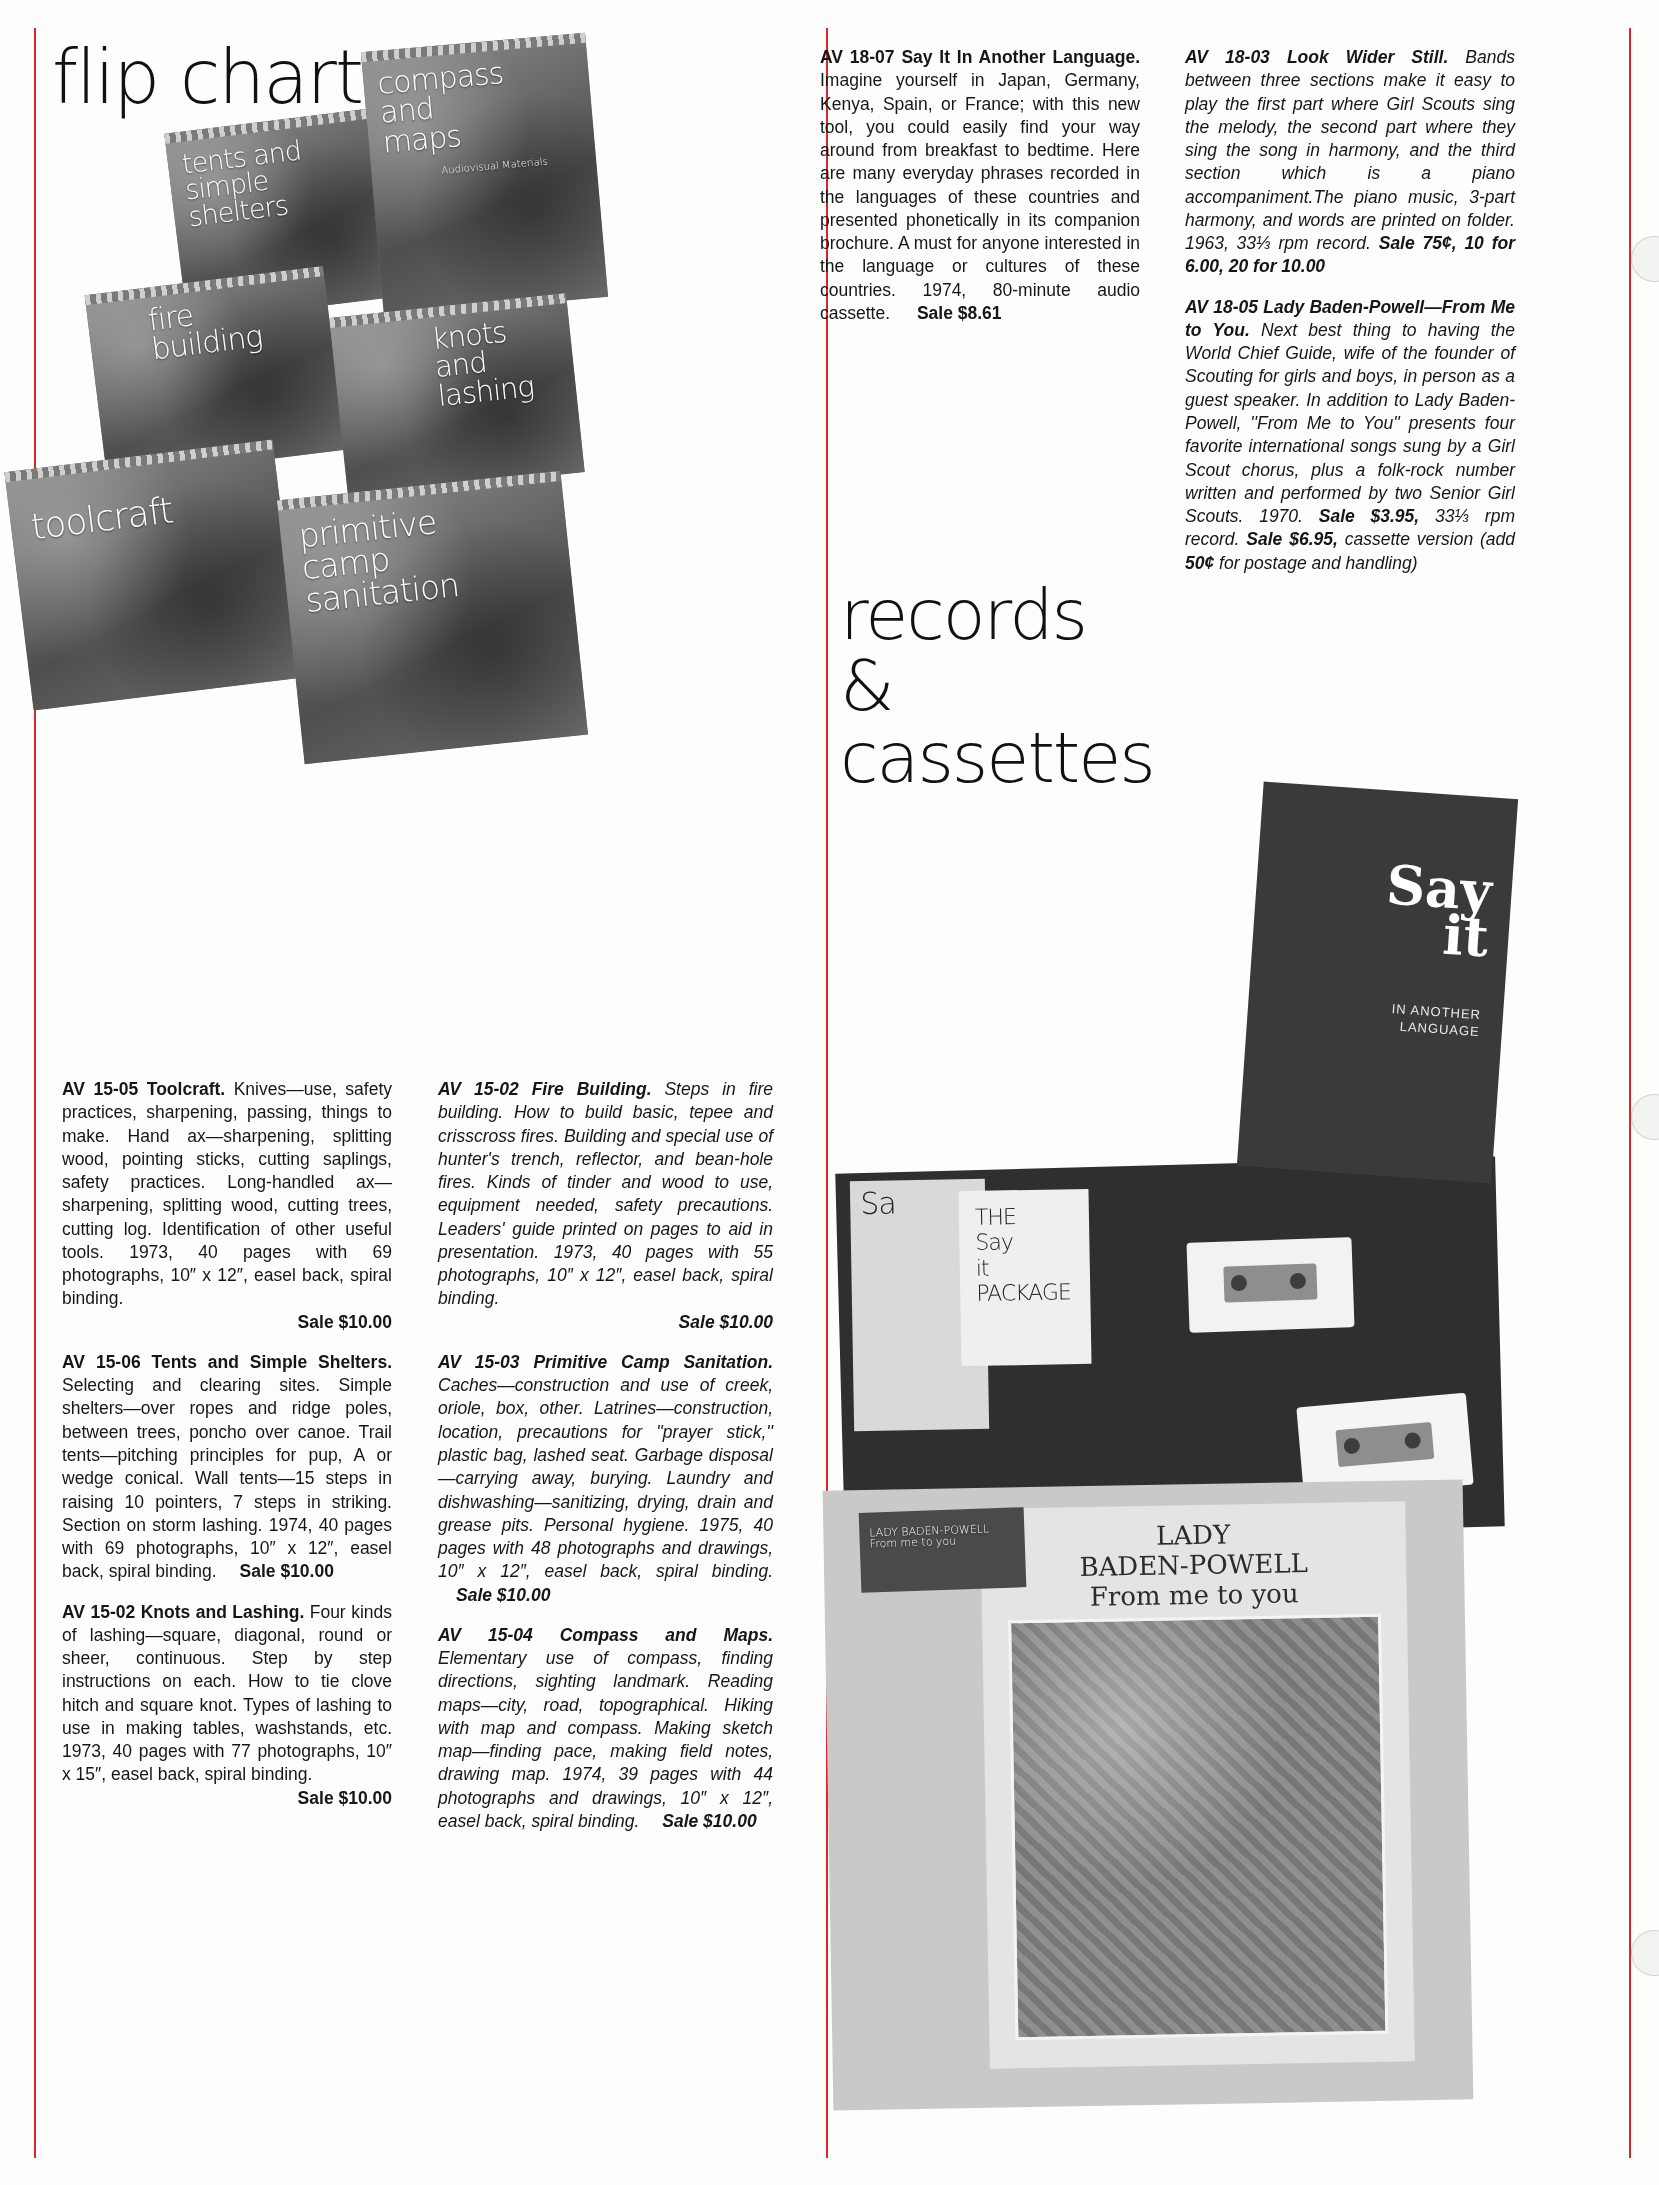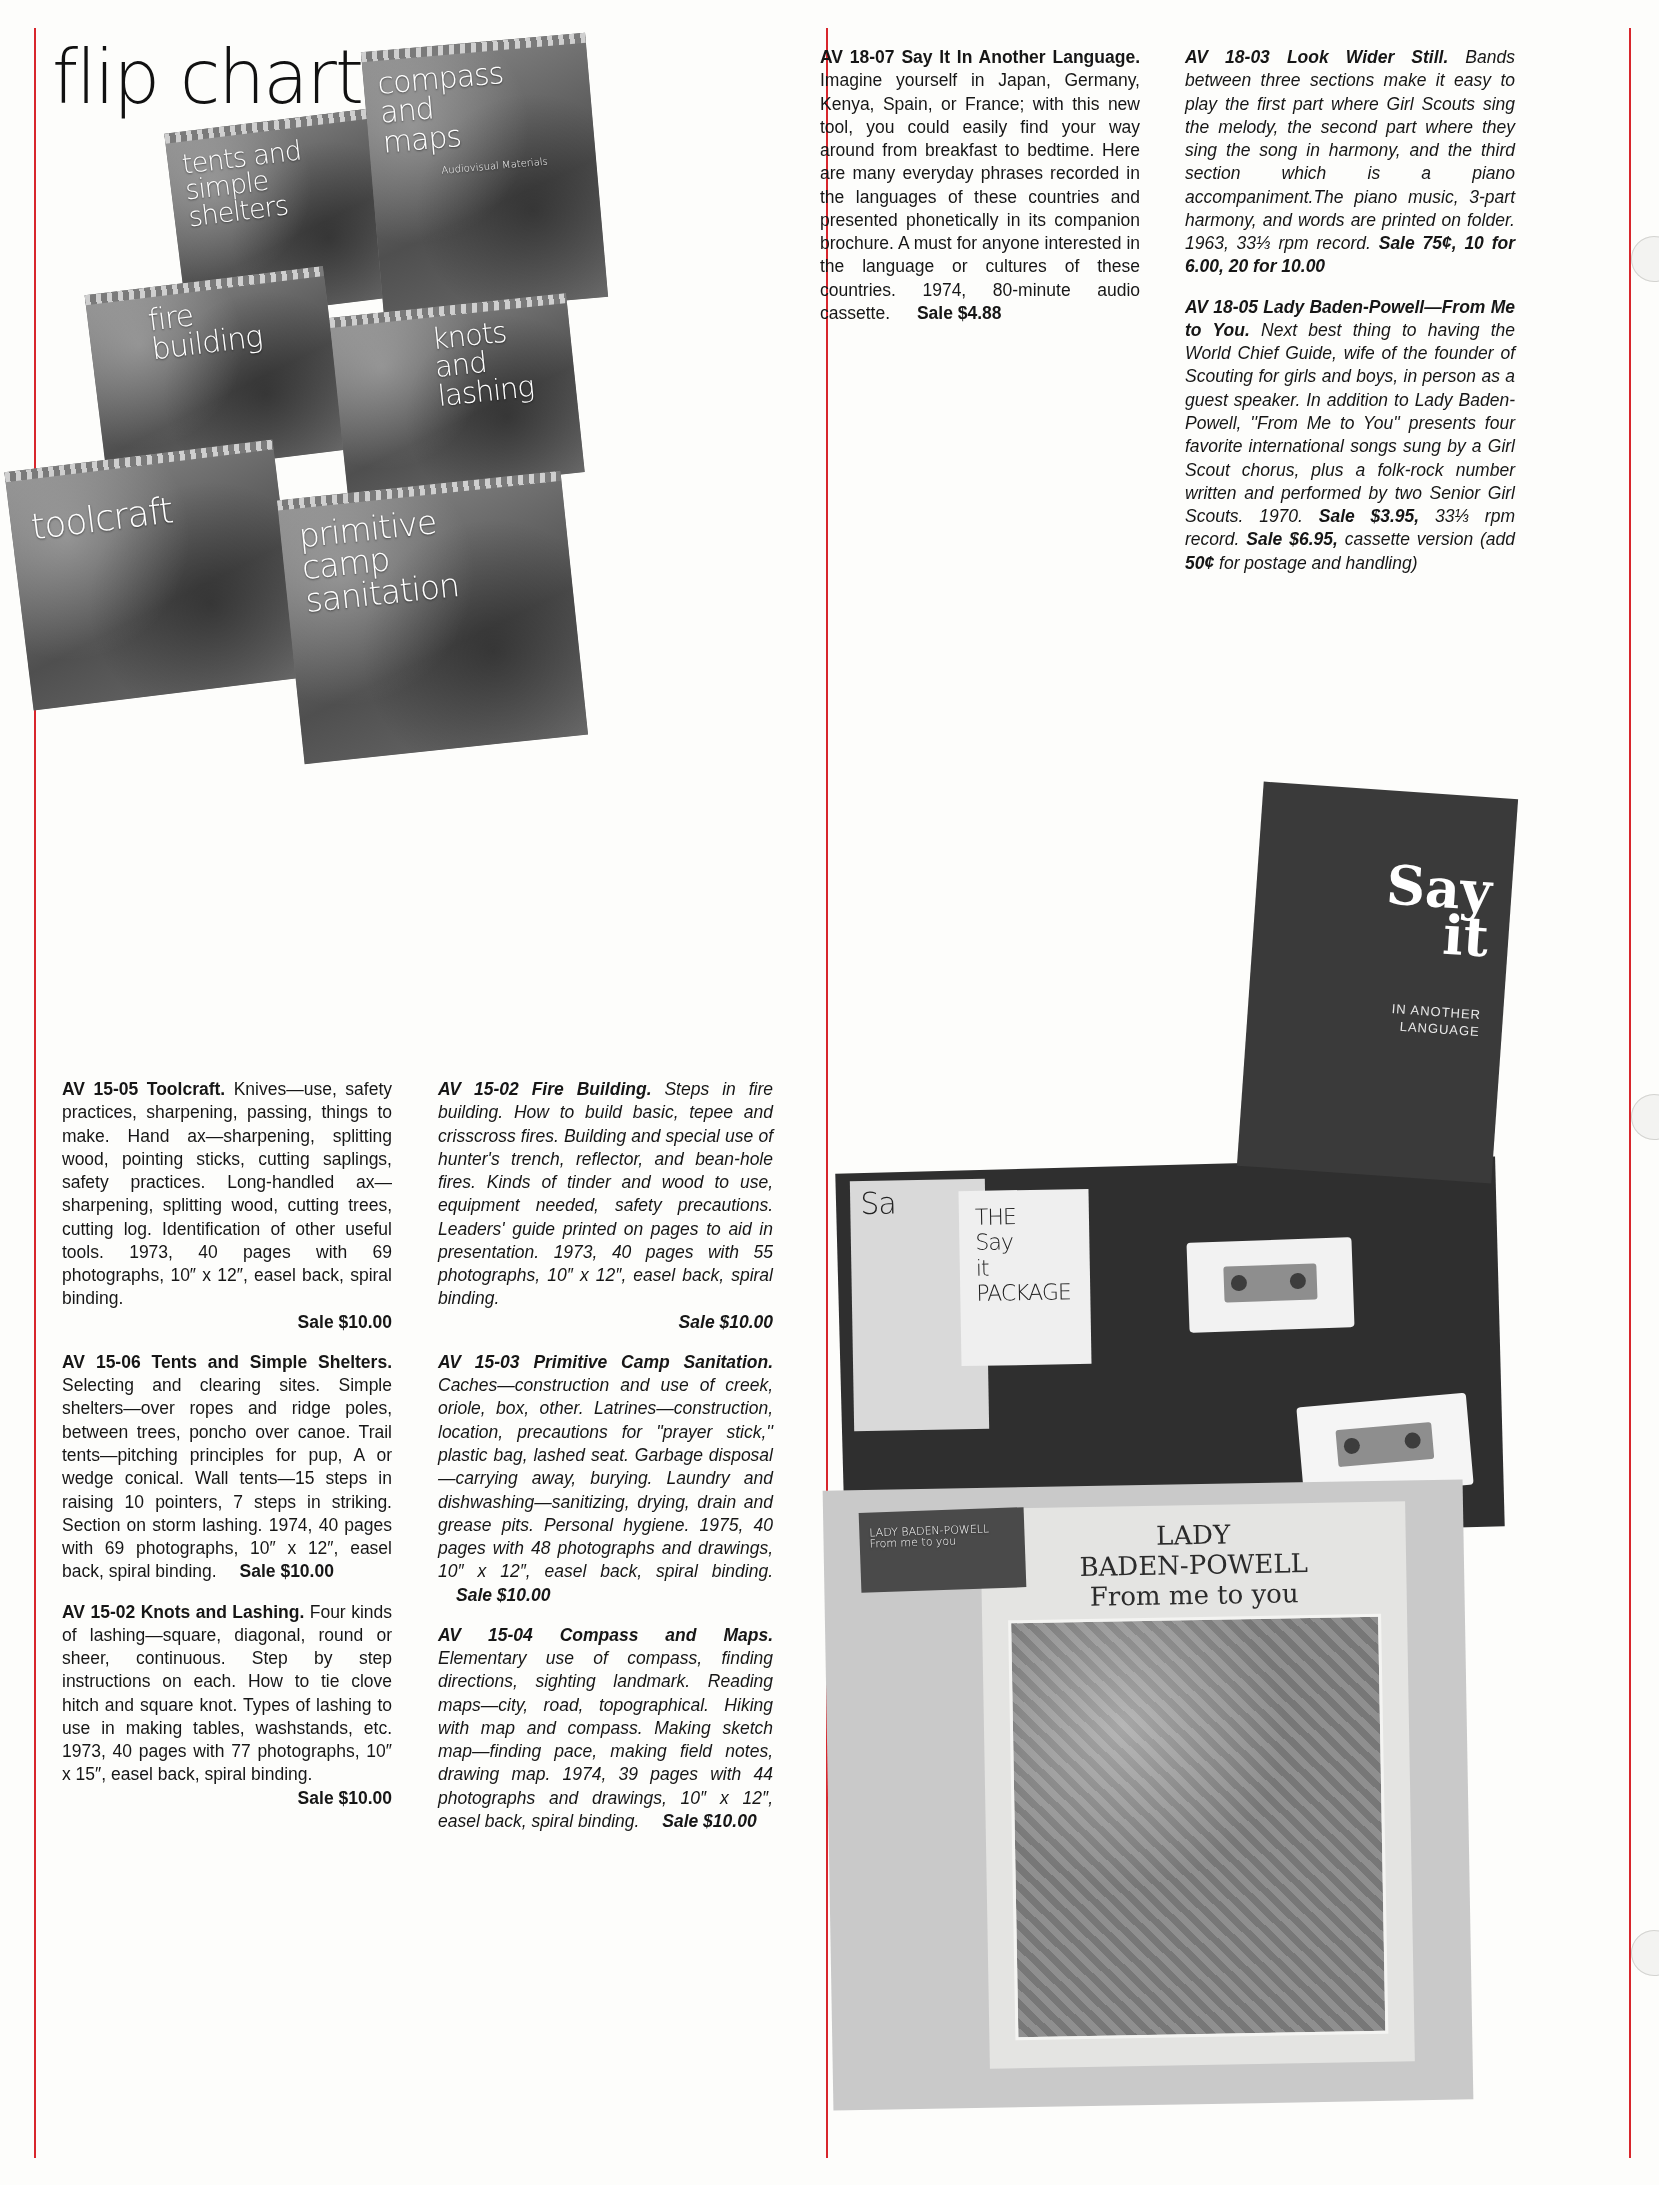--- a/index.html
+++ b/index.html
@@ -192,20 +192,23 @@
   <div class="rule-v rule-left"></div>
   <div class="rule-v rule-mid"></div>
   <div class="rule-v rule-right"></div>
 
   <div class="punch" id="punch-1"></div>
   <div class="punch" id="punch-2"></div>
   <div class="punch" id="punch-3"></div>
 
   <div class="display-head" id="flip-charts-heading">flip charts</div>
 
+  <div class="display-head" id="records-heading" style="white-space: pre-line;">records
+&amp;
+cassettes</div>
 
   <div class="photo" id="fc-tents">
     <div class="grain"></div>
     <div class="spiral"></div>
     <div class="cap" style="left:14px;top:20px;font-size:27px;white-space:pre-line;">tents and
 simple
 shelters</div>
   </div>
 
   <div class="photo" id="fc-compass">
@@ -318,21 +321,21 @@
     </p>
     <p>
       <span class="ttl">AV 15-04 Compass and Maps.</span><span> Elementary use of compass, finding directions, sighting landmark. Reading maps—city, road, topographical. Hiking with map and compass. Making sketch map—finding pace, making field notes, drawing map. 1974, 39 pages with 44 photographs and drawings, 10″ x 12″, easel back, spiral binding.</span>
       <span class="price" style="margin-left:18px;">Sale $10.00</span>
     </p>
   </div>
 
   <div class="col" id="col-right-1">
     <p>
       <span class="ttl">AV 18-07 Say It In Another Language.</span><span> Imagine yourself in Japan, Germany, Kenya, Spain, or France; with this new tool, you could easily find your way around from breakfast to bedtime. Here are many everyday phrases recorded in the languages of these countries and presented phonetically in its companion brochure. A must for anyone interested in the language or cultures of these countries. 1974, 80-minute audio cassette.</span>
-      <span class="price" style="margin-left:22px;">Sale $4.88</span>
+      <span class="price" style="margin-left:22px;">Sale $8.61</span>
     </p>
   </div>
 
   <div class="col" id="col-right-2">
     <p>
       <span class="ttl">AV 18-03 Look Wider Still.</span><span> Bands between three sections make it easy to play the first part where Girl Scouts sing the melody, the second part where they sing the song in harmony, and the third section which is a piano accompaniment.The piano music, 3-part harmony, and words are printed on folder. 1963, 33⅓ rpm record. </span><span class="price">Sale 75¢, 10 for 6.00, 20 for 10.00</span>
     </p>
     <p>
       <span class="ttl">AV 18-05 Lady Baden-Powell—From Me to You.</span><span> Next best thing to having the World Chief Guide, wife of the founder of Scouting for girls and boys, in person as a guest speaker. In addition to Lady Baden-Powell, ''From Me to You'' presents four favorite international songs sung by a Girl Scout chorus, plus a folk-rock number written and performed by two Senior Girl Scouts. 1970. </span><span class="price">Sale $3.95,</span><span> 33⅓ rpm record. </span><span class="price">Sale $6.95,</span><span> cassette version (add </span><span class="price">50¢</span><span> for postage and handling)</span>
     </p>

